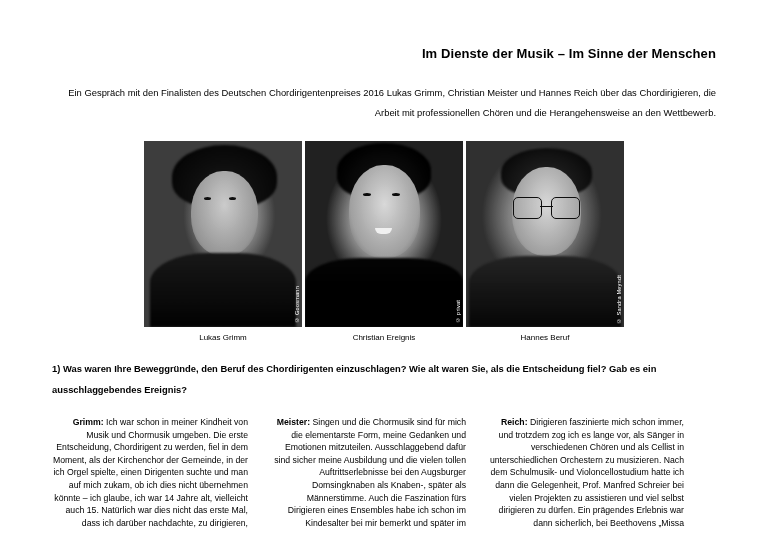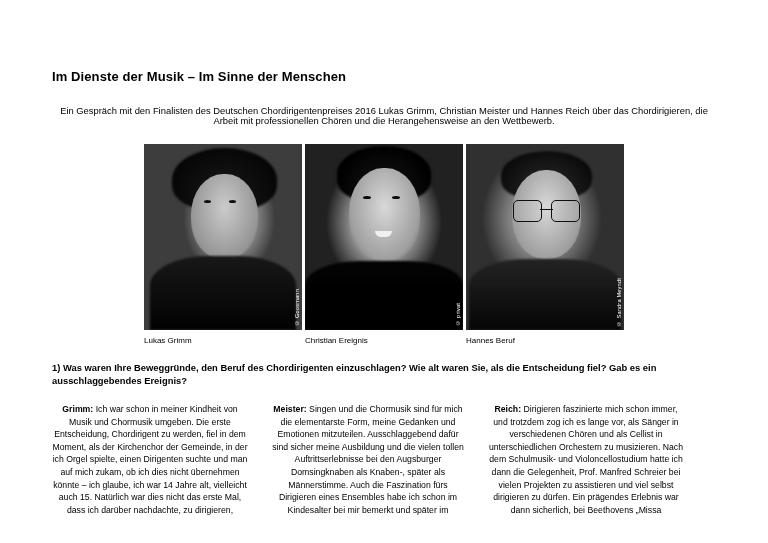--- a/index.html
+++ b/index.html
@@ -16,31 +16,31 @@
   }
   .page {
     position: relative;
     width: 768px;
     height: 543px;
     background: #ffffff;
     box-sizing: border-box;
     padding: 0 52px;
   }
   .doc-title {
-    text-align: left;
+    text-align: right;
     font-size: 13px;
     font-weight: bold;
-    margin-top: 69px;
+    margin-top: 46px;
     letter-spacing: 0.1px;
   }
   .intro {
     margin-top: 22px;
     font-size: 9.4px;
-    line-height: 10px;
-    text-align: center;
+    line-height: 20px;
+    text-align: right;
   }
   .photo-row {
     margin-top: 18px;
     display: flex;
     justify-content: center;
     gap: 3px;
   }
   .photo {
     position: relative;
     width: 158px;
@@ -62,37 +62,38 @@
   }
   .caption-row {
     display: flex;
     justify-content: center;
     gap: 3px;
     margin-top: 6px;
   }
   .caption {
     width: 158px;
     font-size: 8px;
+    text-align: center;
   }
   .question {
     margin-top: 16px;
     font-size: 9.4px;
     font-weight: bold;
-    line-height: 13px;
+    line-height: 21px;
   }
   .columns {
     margin-top: 16px;
     display: flex;
     gap: 22px;
   }
   .col {
     width: 196px;
     font-size: 8.7px;
     line-height: 12.6px;
-    text-align: center;
+    text-align: right;
   }
   .col b { font-weight: bold; }
 
   
   .p1 {
     background:
       radial-gradient(ellipse 46px 60px at 54% 40%, #c9b9a8 0%, #9c8878 55%, #4a4038 100%),
       linear-gradient(160deg, #2b2622 0%, #16130f 100%);
   }
   .p1 .hair {

